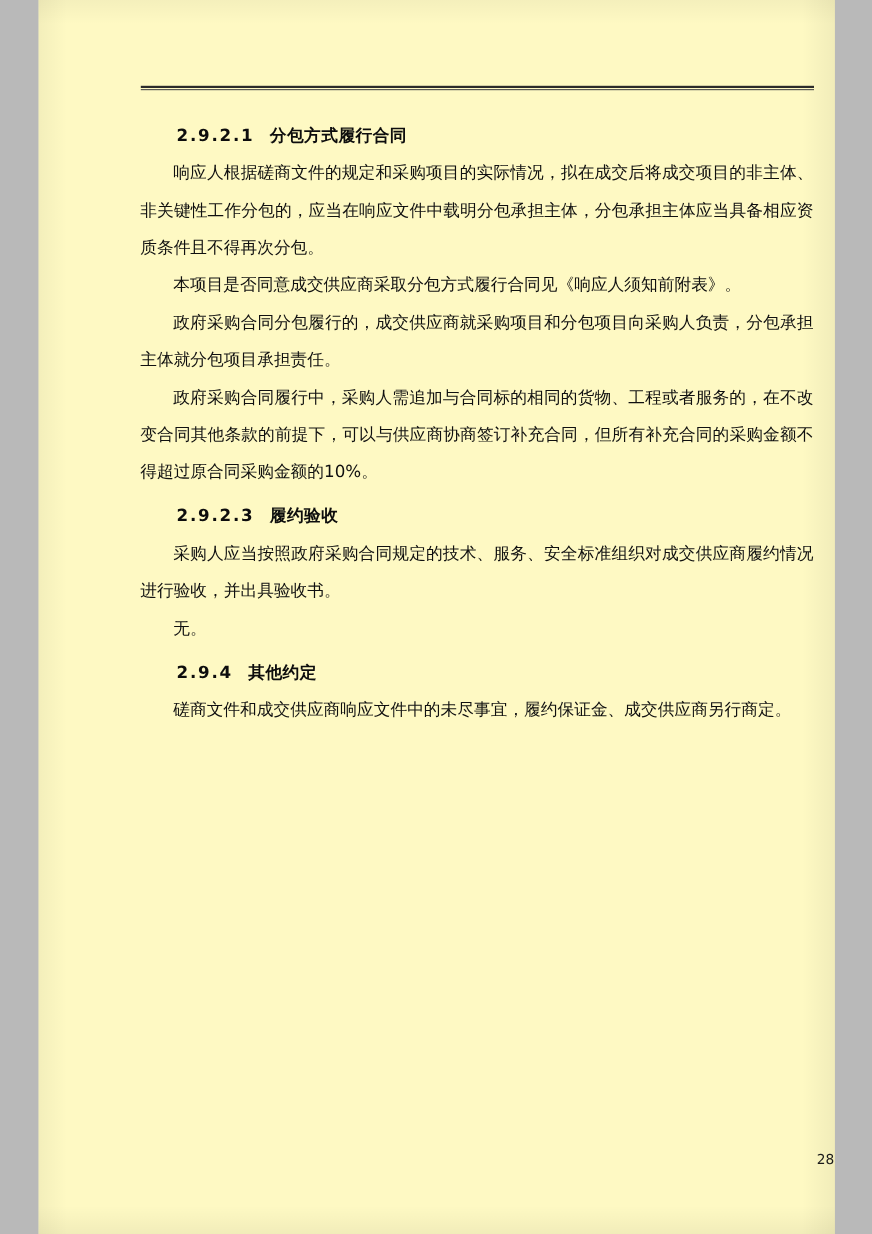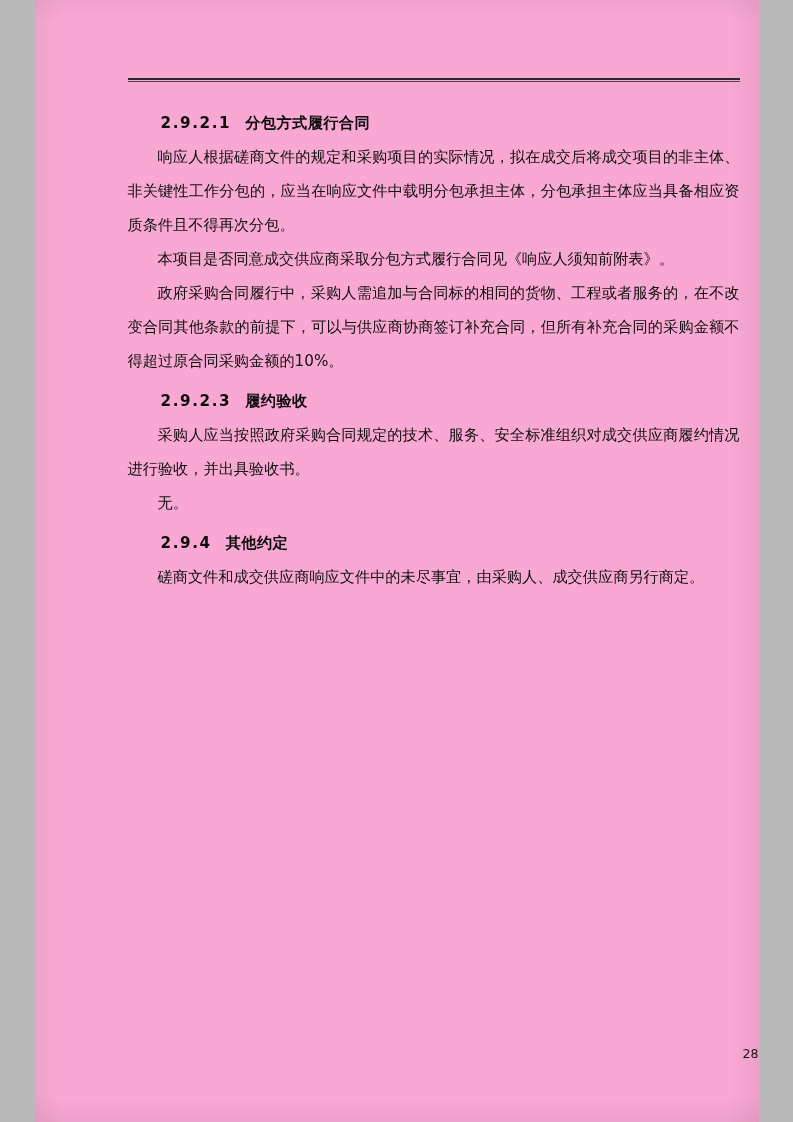--- a/index.html
+++ b/index.html
@@ -7,21 +7,21 @@
     padding: 0;
     background: #b9b9b9;
   }
   body {
     font-family: "DejaVu Sans", "Liberation Sans", sans-serif;
   }
   .page {
     position: relative;
     width: 724px;
     height: 1122px;
-    background: #f9a8d4;
+    background: #fef9c3;
     margin: 0 auto;
     overflow: hidden;
     box-sizing: border-box;
   }
   
   .page::before {
     content: "";
     position: absolute;
     inset: 0;
     pointer-events: none;
@@ -98,32 +98,33 @@
     <span class="thin"></span>
   </div>
 
   <div class="body-text">
 
     <div class="heading">
       <span class="num">2.9.2.1</span><span class="gap"></span><span>分包方式履行合同</span>
     </div>
     <p class="para">响应人根据磋商文件的规定和采购项目的实际情况，拟在成交后将成交项目的非主体、非关键性工作分包的，应当在响应文件中载明分包承担主体，分包承担主体应当具备相应资质条件且不得再次分包。</p>
     <p class="para">本项目是否同意成交供应商采取分包方式履行合同见《响应人须知前附表》。</p>
+    <p class="para">政府采购合同分包履行的，成交供应商就采购项目和分包项目向采购人负责，分包承担主体就分包项目承担责任。</p>
 
     <p class="para">政府采购合同履行中，采购人需追加与合同标的相同的货物、工程或者服务的，在不改变合同其他条款的前提下，可以与供应商协商签订补充合同，但所有补充合同的采购金额不得超过原合同采购金额的10%。</p>
 
     <div class="heading">
       <span class="num">2.9.2.3</span><span class="gap"></span><span>履约验收</span>
     </div>
     <p class="para">采购人应当按照政府采购合同规定的技术、服务、安全标准组织对成交供应商履约情况进行验收，并出具验收书。</p>
 
     <p class="para">无。</p>
 
     <div class="heading">
       <span class="num">2.9.4</span><span class="gap"></span><span>其他约定</span>
     </div>
-    <p class="para">磋商文件和成交供应商响应文件中的未尽事宜，由采购人、成交供应商另行商定。</p>
+    <p class="para">磋商文件和成交供应商响应文件中的未尽事宜，履约保证金、成交供应商另行商定。</p>
 
   </div>
 
   <div class="page-number">28</div>
 
 </div>
 
 </body></html>

